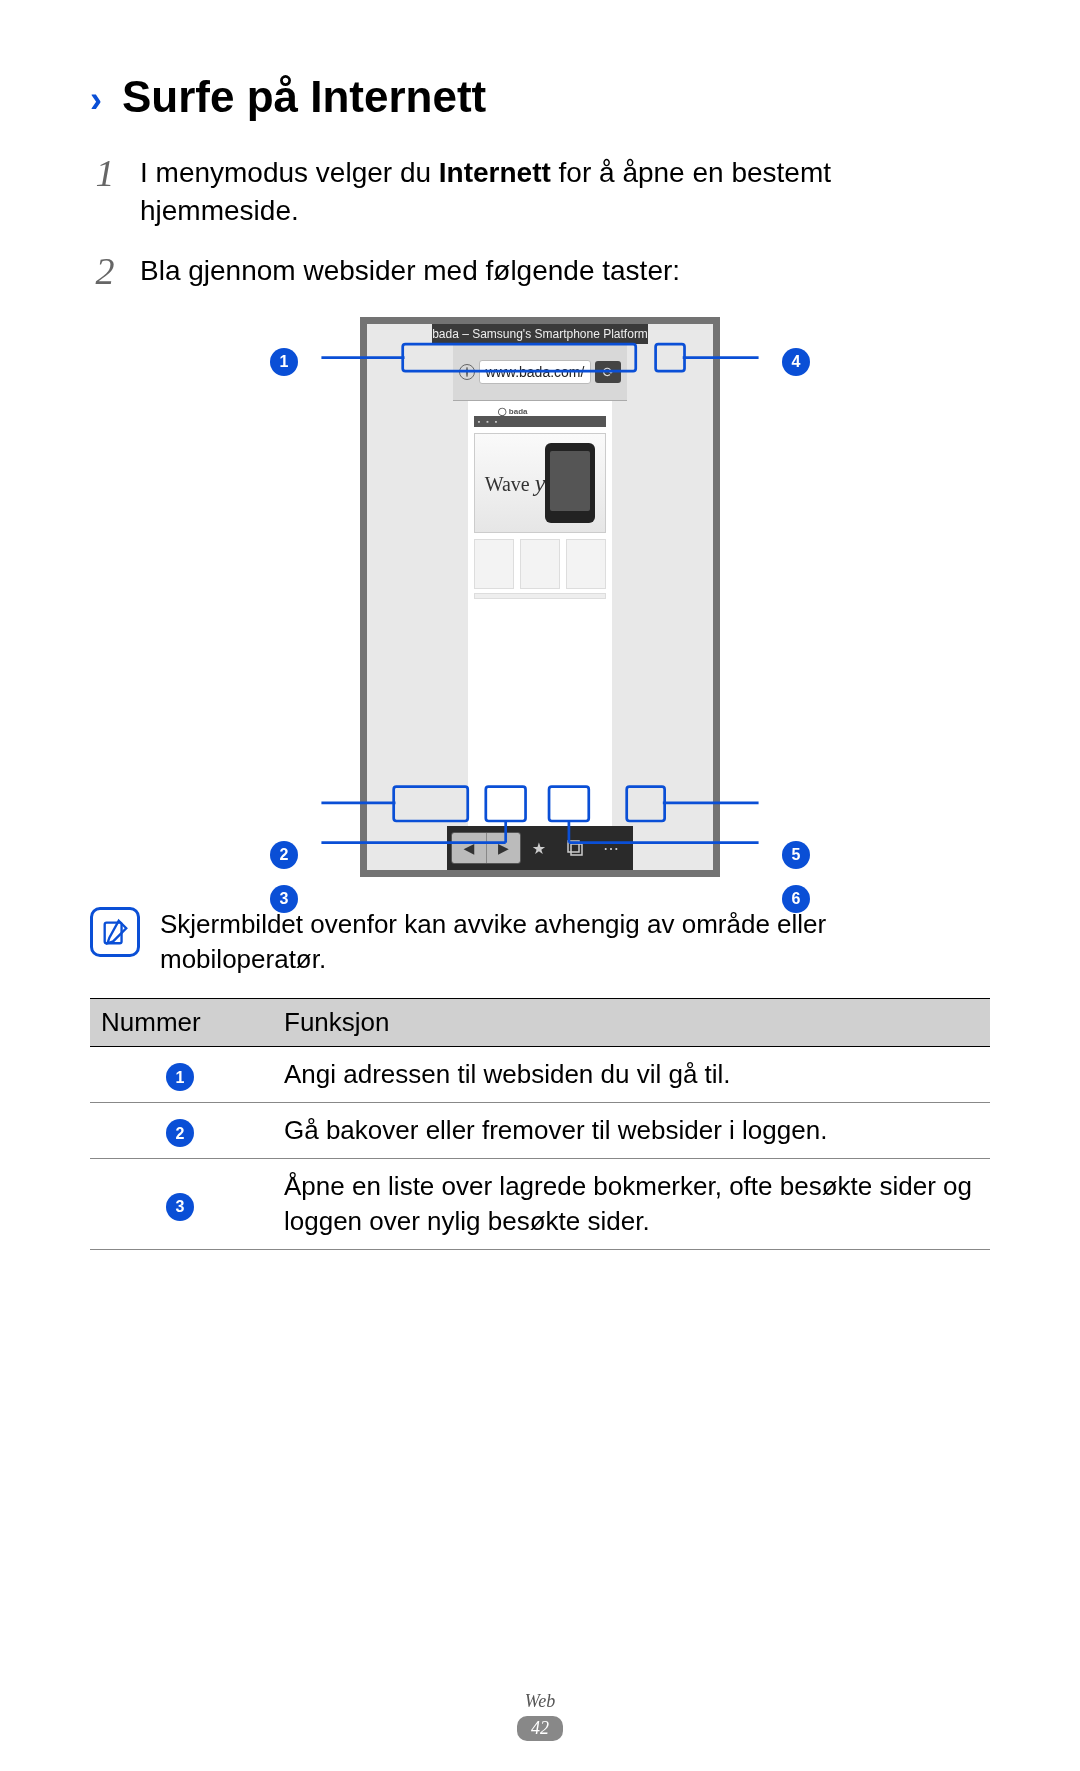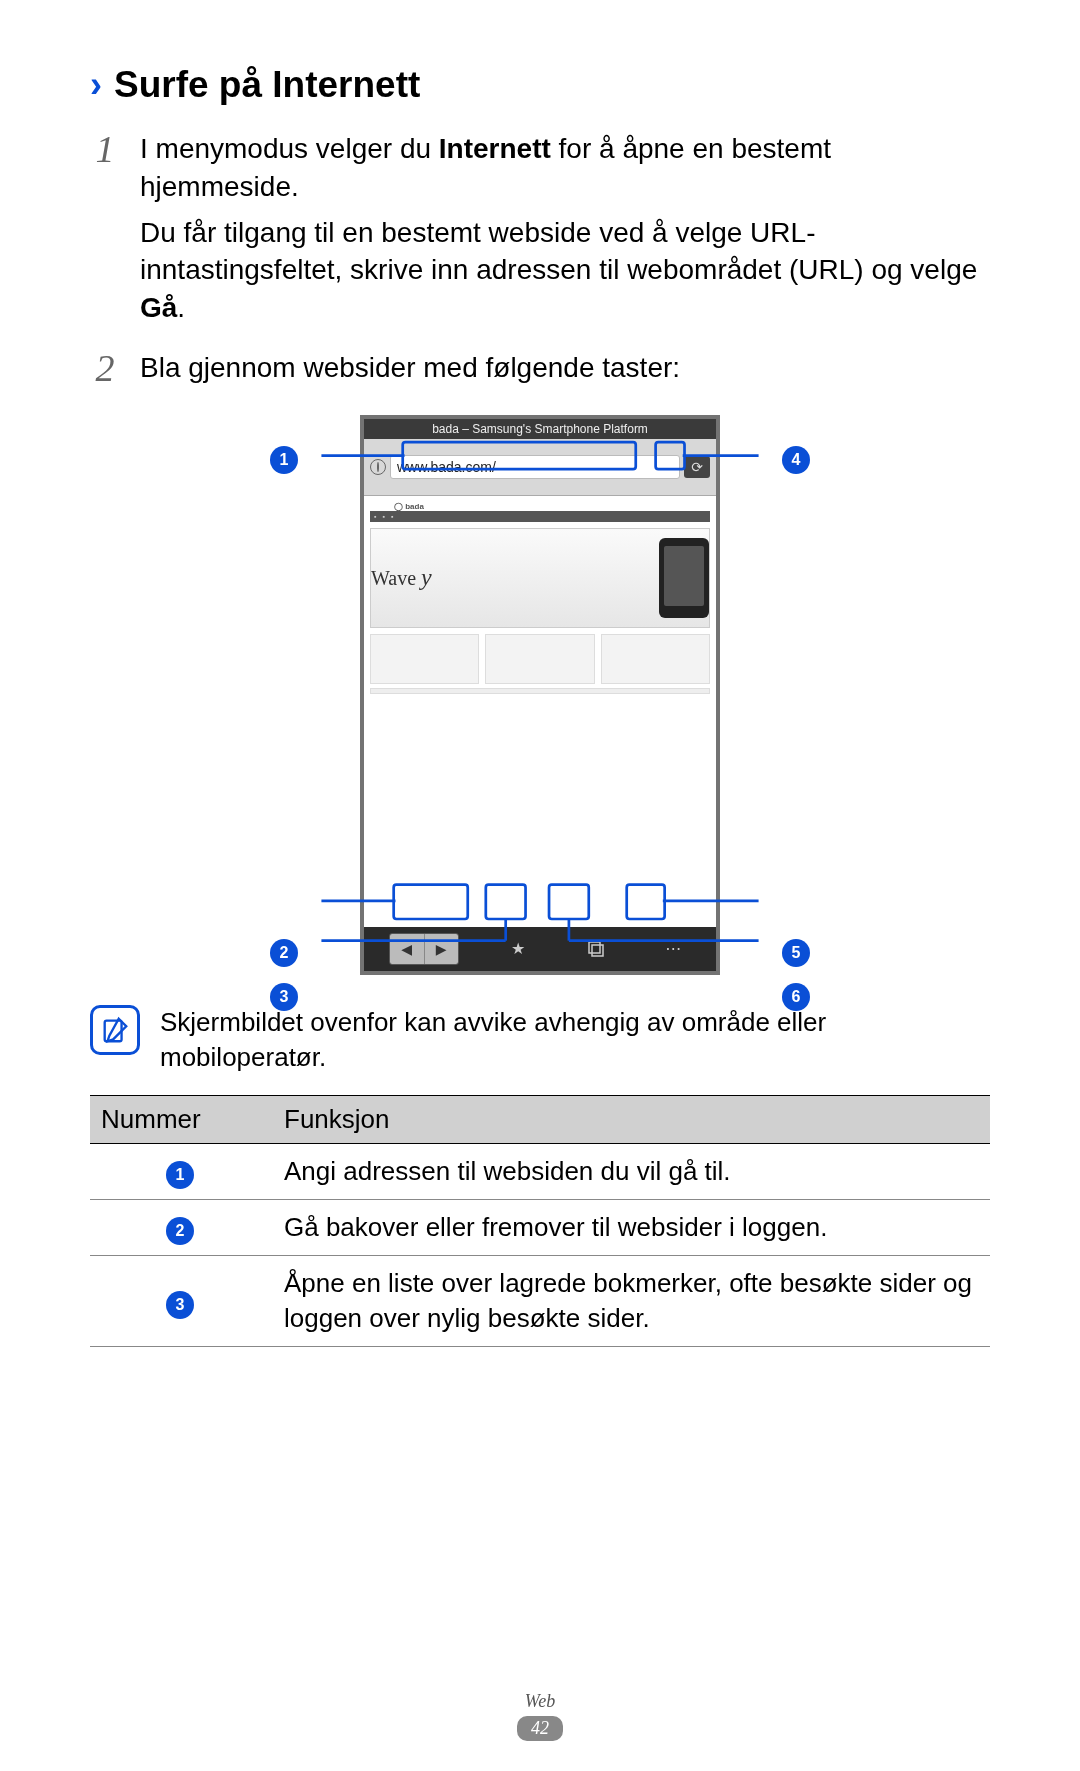--- a/index.html
+++ b/index.html
@@ -21,22 +21,22 @@
     align-items: baseline;
     gap: 8px;
     margin-bottom: 20px;
   }
   .heading .chev {
     color: #0a4fd6;
     font-size: 36px;
     font-weight: bold;
   }
   .heading h2 {
-    margin: 4px;
-    font-size: 37px;
+    margin: 12px;
+    font-size: 44px;
     font-weight: 700;
   }
   .step {
     display: flex;
     gap: 20px;
     margin-bottom: 14px;
   }
   .step-num {
     font-family: Georgia, "Times New Roman", serif;
     font-style: italic;
@@ -57,26 +57,27 @@
   
   .phone-wrap {
     position: relative;
     width: 540px;
     margin: 20px auto 30px auto;
   }
   .phone {
     width: 360px;
     height: 560px;
     margin: 0 auto;
-    border: 4px solid #737373;
+    border: 7px solid #737373;
     background: #e8e8e8;
     position: relative;
     display: flex;
     flex-direction: column;
     overflow: hidden;
+    align-items: center;
   }
   .titlebar {
     background: #3a3a3a;
     color: #eee;
     font-size: 12px;
     text-align: center;
     padding: 3px 0;
   }
   .urlrow {
     display: flex;
@@ -128,21 +129,21 @@
     color: #555;
   }
   .web-banner {
     background: linear-gradient(#fafafa,#e6e6e6);
     border: 1px solid #ccc;
     height: 100px;
     margin: 6px 0;
     display:flex;
     align-items:center;
     justify-content:space-between;
-    padding:6px 0;
+    padding:6px 10px;
   }
   .wave-logo {
     font-family: Georgia, serif;
     font-size: 20px;
     color: #333;
   }
   .wave-logo .y { font-style: italic; font-size: 24px; }
   .mock-phone {
     width: 50px; height: 80px;
     background: #222;
@@ -311,23 +312,20 @@
   <div class="heading">
     <span class="chev">›</span>
     <h2>Surfe på Internett</h2>
   </div>
 
   <div class="step">
     <div class="step-num">1</div>
     <div class="step-body">
       <p>
         <span>I menymodus velger du </span><span class="b">Internett</span><span> for å åpne en bestemt hjemmeside.</span>
-      </p>
-      <p>
-        <span>Du får tilgang til en bestemt webside ved å velge URL-inntastingsfeltet, skrive inn adressen til webområdet (URL) og velge </span><span class="b">Gå</span><span>.</span>
       </p>
     </div>
   </div>
 
   <div class="step">
     <div class="step-num">2</div>
     <div class="step-body">
       <p>Bla gjennom websider med følgende taster:</p>
     </div>
   </div>

